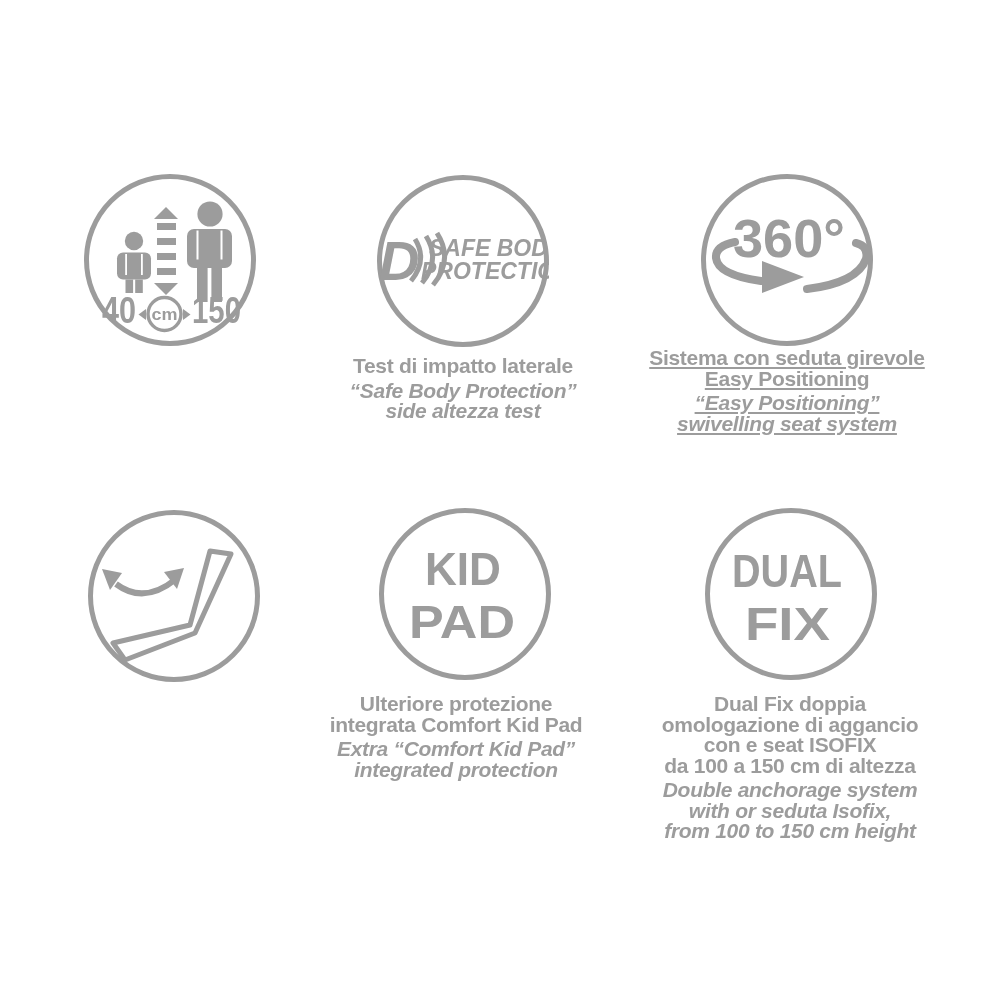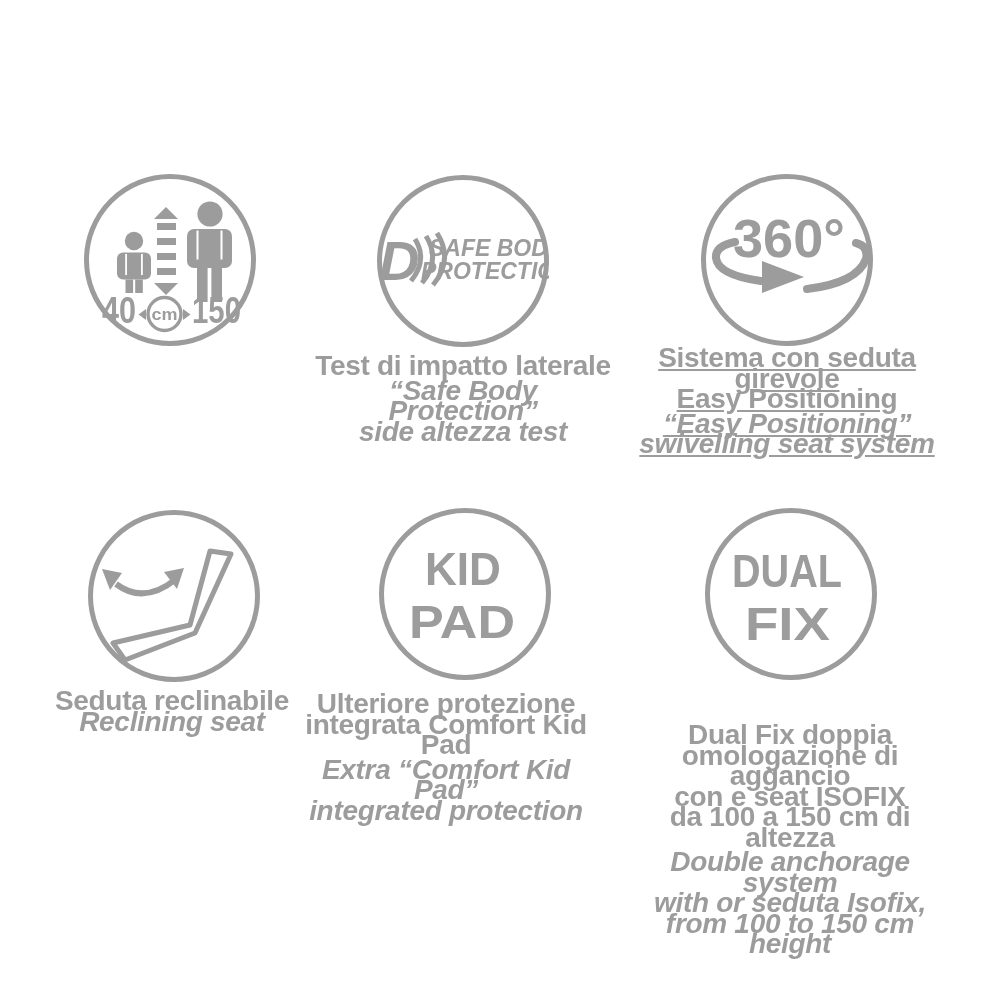--- a/index.html
+++ b/index.html
@@ -8,21 +8,21 @@
     font-family:"Liberation Sans", sans-serif; overflow:hidden;
   }
   .badge { position:absolute; width:172px; height:172px; }
   svg text {
     fill:#9c9c9c;
     font-family:"Liberation Sans", sans-serif;
     font-weight:bold;
   }
   .caption {
     position:absolute; width:300px; text-align:center;
-    color:#9c9c9c; font-weight:bold; font-size:28px; line-height:20.5px;
+    color:#9c9c9c; font-weight:bold; font-size:21px; line-height:20.5px;
     letter-spacing:-0.3px;
   }
   .caption .en { font-style:italic; }
   .caption .gap { margin-top:4px; }
 </style>
 </head>
 <body>
 
 <div class="stage">
 
@@ -114,33 +114,29 @@
     <div class="en">side altezza test</div>
   </div>
 
   <div class="caption" style="left:637px; top:348px;text-decoration:underline;">
     <div class="it">Sistema con seduta girevole</div>
     <div class="it">Easy Positioning</div>
     <div class="en gap">“Easy Positioning”</div>
     <div class="en">swivelling seat system</div>
   </div>
 
-  <div class="caption" style="left:22px; top:691px;">
-    <div class="it">Seduta reclinabile</div>
-    <div class="en">Reclining seat</div>
-  </div>
 
-  <div class="caption" style="left:296px; top:694px;">
+  <div class="caption" style="left:306px; top:694px;">
     <div class="it">Ulteriore protezione</div>
     <div class="it">integrata Comfort Kid Pad</div>
     <div class="en gap">Extra “Comfort Kid Pad”</div>
     <div class="en">integrated protection</div>
   </div>
 
-  <div class="caption" style="left:640px; top:694px;margin-top:31px;">
+  <div class="caption" style="left:640px; top:694px;">
     <div class="it">Dual Fix doppia</div>
     <div class="it">omologazione di aggancio</div>
     <div class="it">con e seat ISOFIX</div>
     <div class="it">da 100 a 150 cm di altezza</div>
     <div class="en gap">Double anchorage system</div>
     <div class="en">with or seduta Isofix,</div>
     <div class="en">from 100 to 150 cm height</div>
   </div>
 
 </div>

